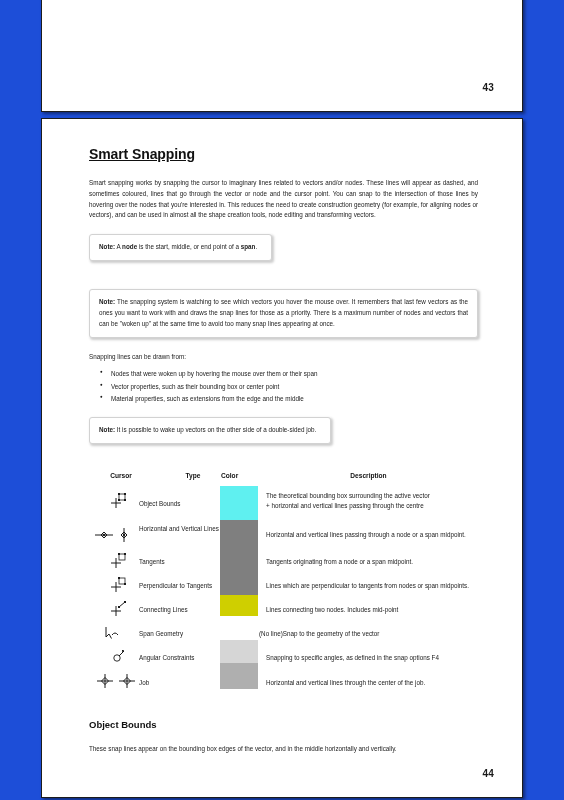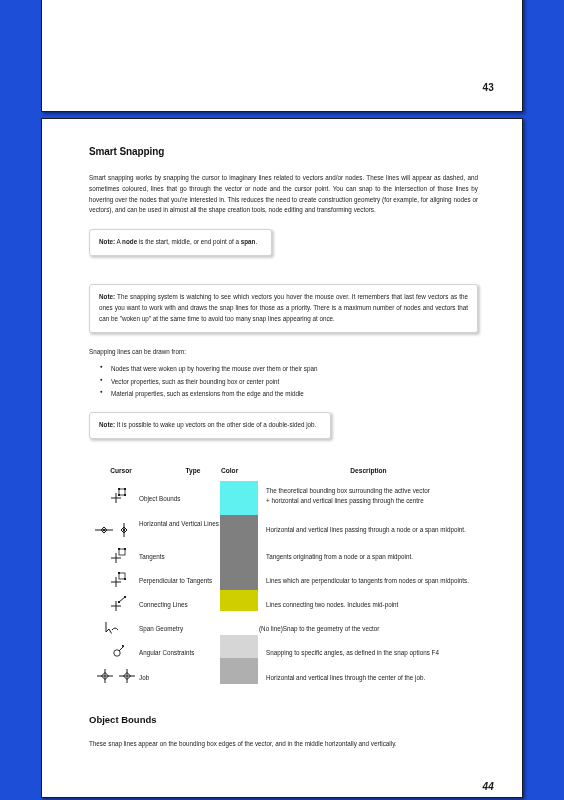--- a/index.html
+++ b/index.html
@@ -27,22 +27,23 @@
     position:absolute;right:28px;
     font-size:10px;font-weight:bold;color:#1a1a1a;
     letter-spacing:.2px;
   }
 
   
   .content{position:absolute;left:47px;top:27px;width:389px;}
 
   h1.sect{
     margin:0 0 16px 0;
-    font-size:10px;font-weight:bold;color:#111;
+    font-size:14px;font-weight:bold;color:#111;
     letter-spacing:-.1px;
+    text-decoration:underline;
   }
   h2.sub{
     margin:0 0 14px 0;
     font-size:9.5px;font-weight:bold;color:#111;
   }
   p.body{
     margin:0 0 11px 0;
     font-size:6.3px;line-height:1.72;color:#1a1a1a;
     text-align:justify;
   }
@@ -280,16 +281,16 @@
         </div>
 
       </div>
 
       <h2 class="sub" style="margin-top:24px;">Object Bounds</h2>
 
       <p class="body">These snap lines appear on the bounding box edges of the vector, and in the middle horizontally and vertically.</p>
 
     </div>
 
-    <div class="page-num" style="bottom:5px;font-style:italic;">44</div>
+    <div class="page-num" style="bottom:18px;">44</div>
   </div>
 
 </div>
 
 </body></html>

